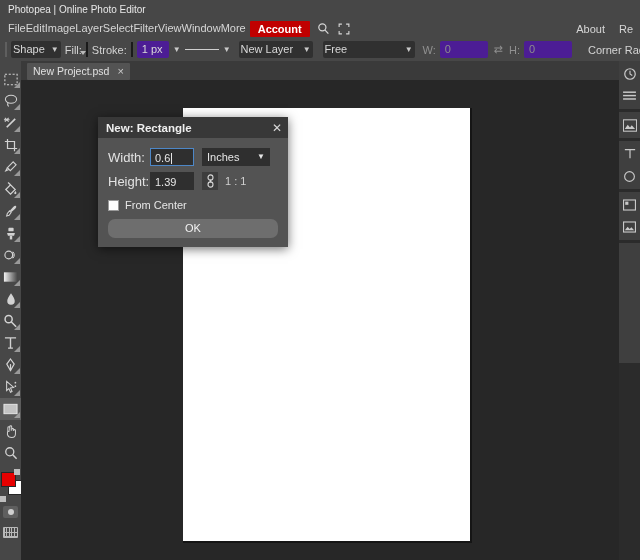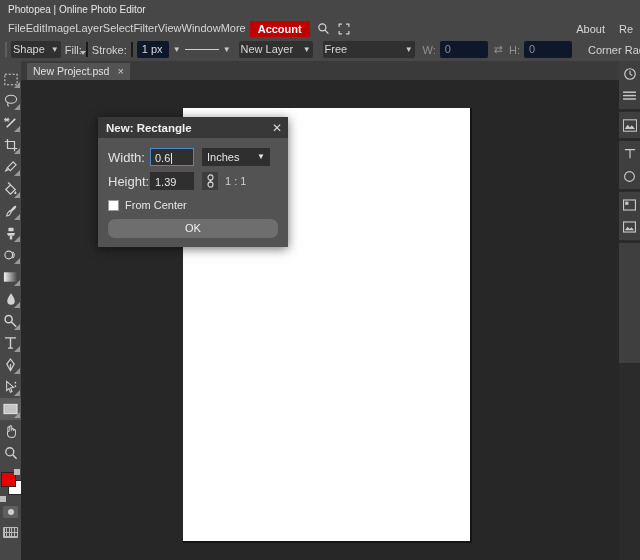--- a/index.html
+++ b/index.html
@@ -80,21 +80,21 @@
     background: #e02020;
   }
   .swatch-stroke .x1 { transform: rotate(33deg); }
   .swatch-stroke .x2 { transform: rotate(-33deg); }
   .swatch-stroke:after {
     content: ""; position: absolute; right: 0px; bottom: 0px;
     border-left: 3px solid transparent; border-right: 3px solid transparent;
     border-top: 4px solid #555;
   }
   .numbox {
-    background: #0f172a; color: #d8d8d8; font-size: 11px;
+    background: #4c1d95; color: #d8d8d8; font-size: 11px;
     height: 17px; line-height: 17px; padding: 0 5px;
     border-radius: 2px; min-width: 32px;
   }
   .numbox.wide { min-width: 48px; }
   .tri { color: #c9c9c9; font-size: 8px; }
   .strokeline {
     width: 38px; height: 17px; display: flex; align-items: center;
   }
   .strokeline i { display: block; width: 34px; height: 1px; background: #cfcfcf; }
   .swapicon { color: #8e8e8e; font-size: 11px; padding: 0 2px; }

